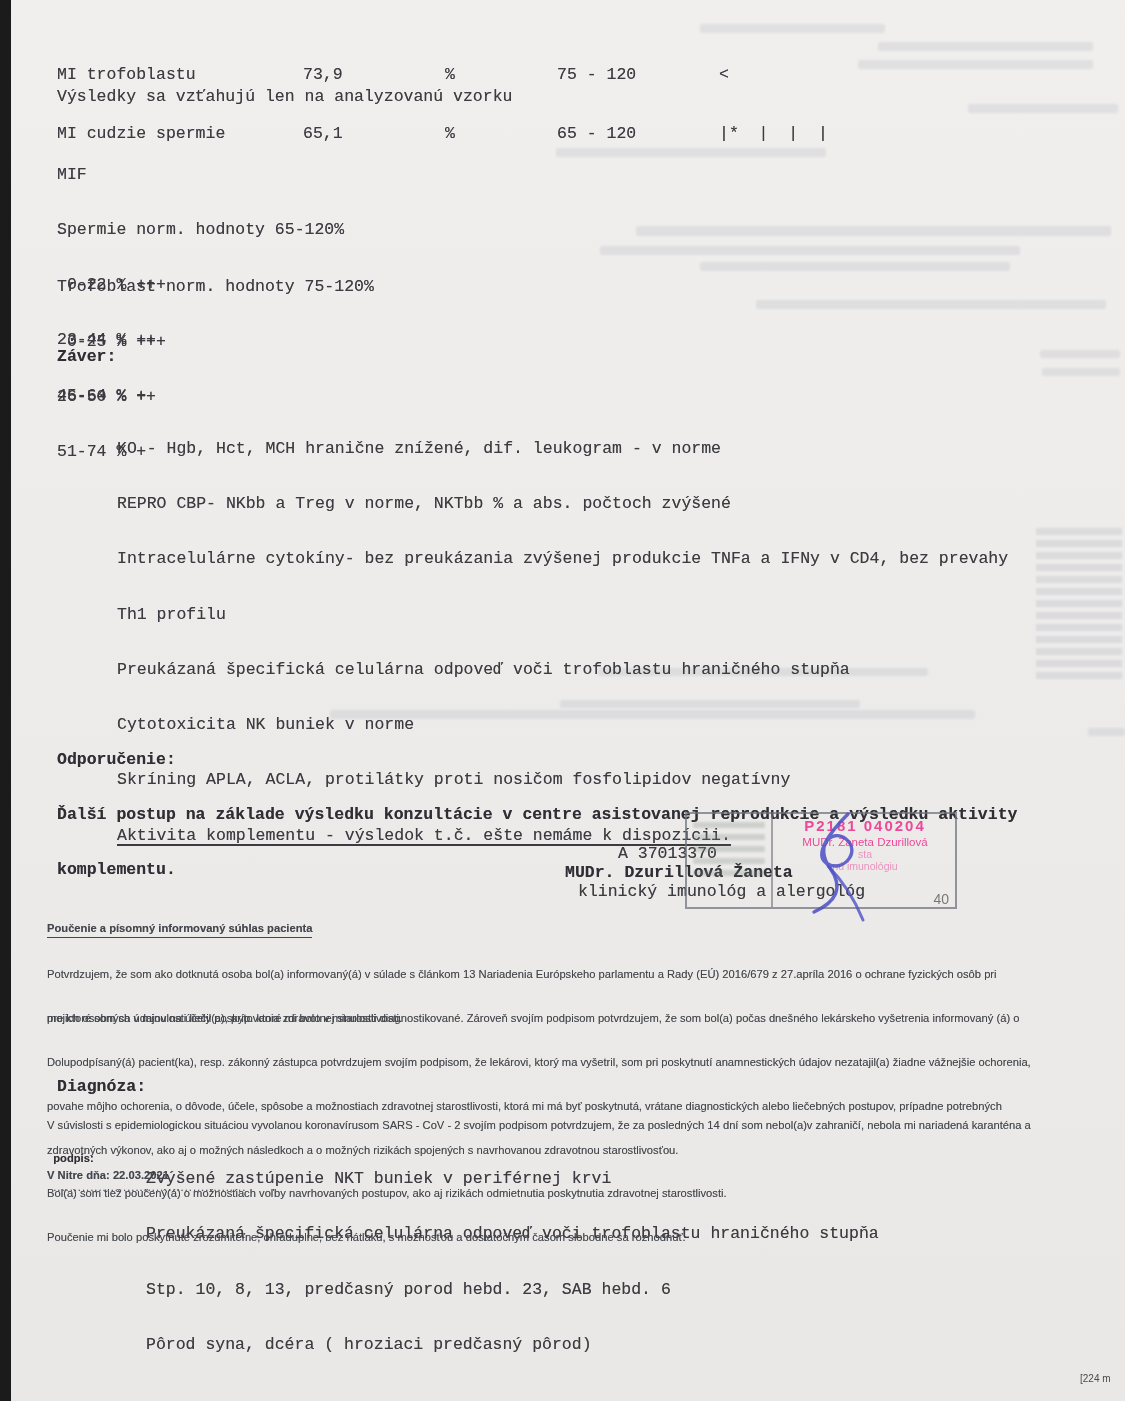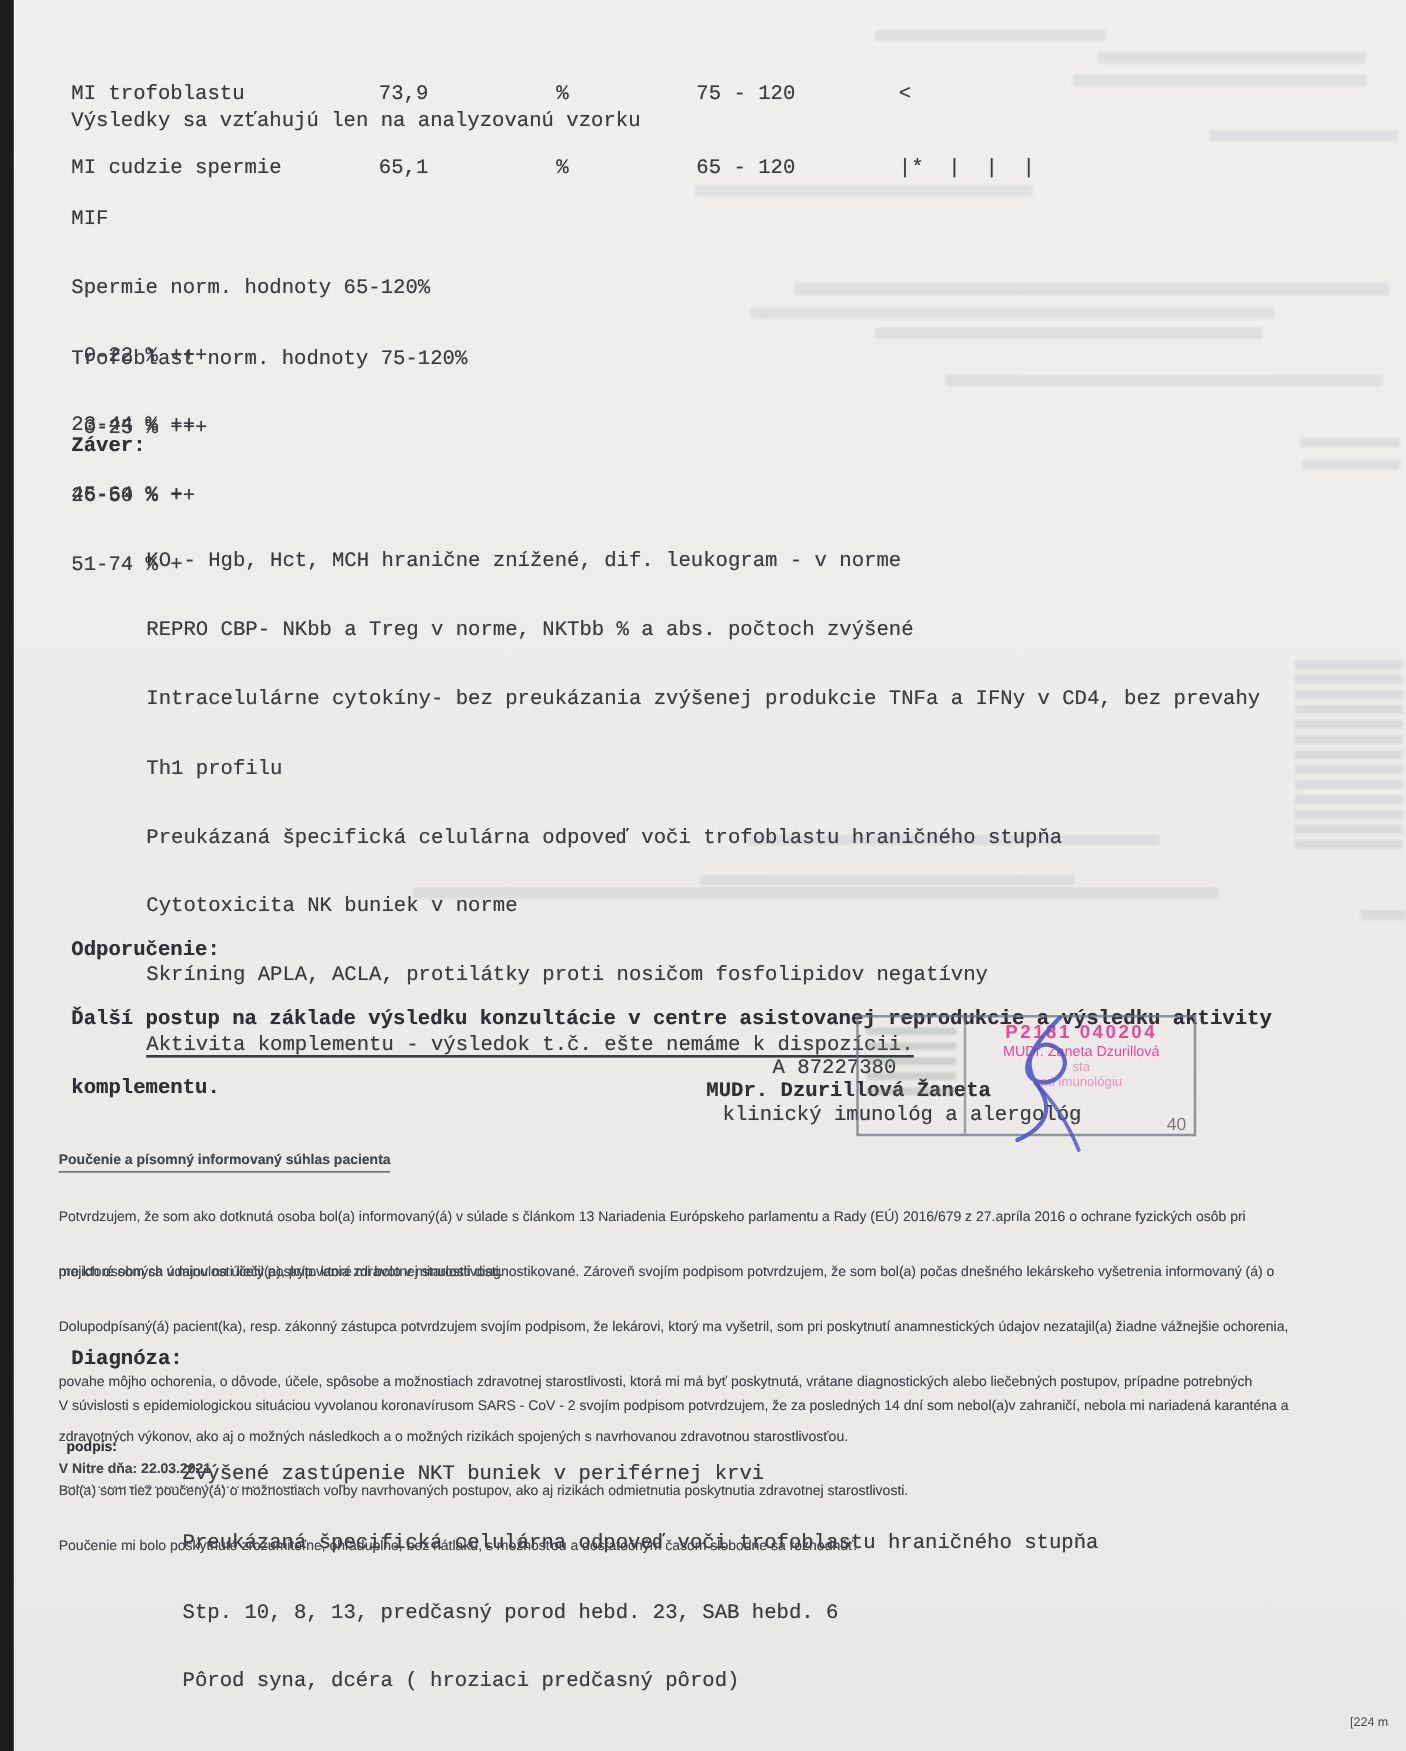--- a/index.html
+++ b/index.html
@@ -136,21 +136,21 @@
     
   </div>
 </div>
 
 <div class="mono" style="left:57px;top:714px;width:1060px;">
   <div class="b">Odporučenie:</div>
   <div class="b">Ďalší postup na základe výsledku konzultácie v centre asistovanej reprodukcie a výsledku aktivity</div>
   <div class="b">komplementu.</div>
 </div>
 
-<div class="mono" style="left:618px;top:845px;">A 87227380</div>
+<div class="mono" style="left:618px;top:845px;">A 37013370</div>
 <div class="mono b" style="left:565px;top:864px;">MUDr. Dzurillová Žaneta</div>
 <div class="mono" style="left:578px;top:883px;">klinický imunológ a alergológ</div>
 
 <div class="stamp">
   <div class="stamp-divider"></div>
   <div class="stamp-left">
     <div></div>
       <div></div>
       <div></div>
       <div></div>

